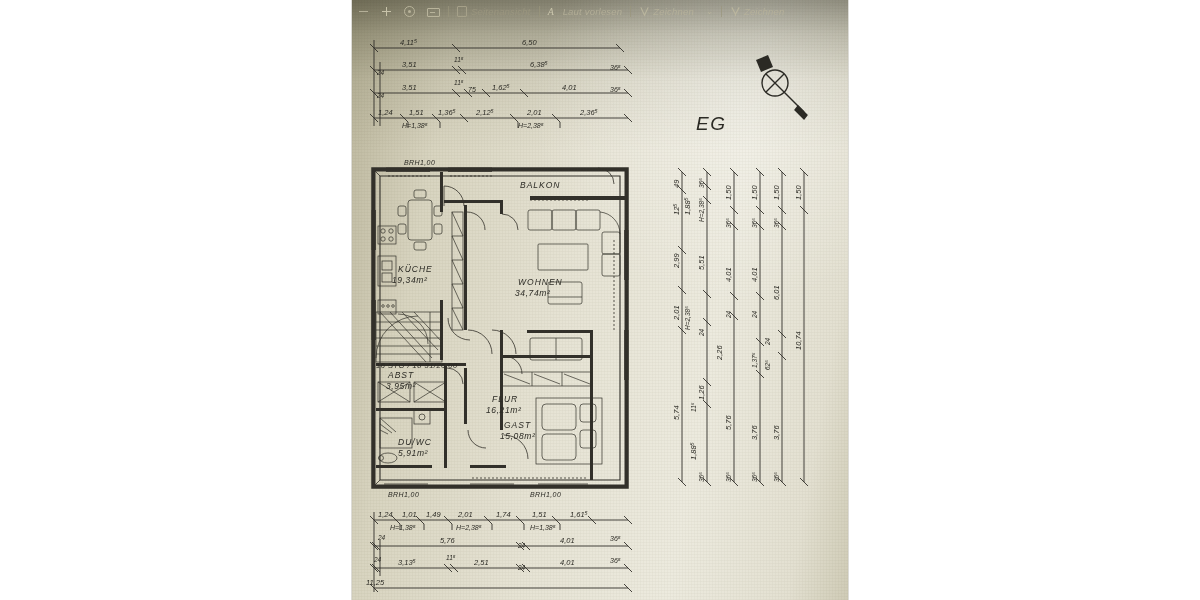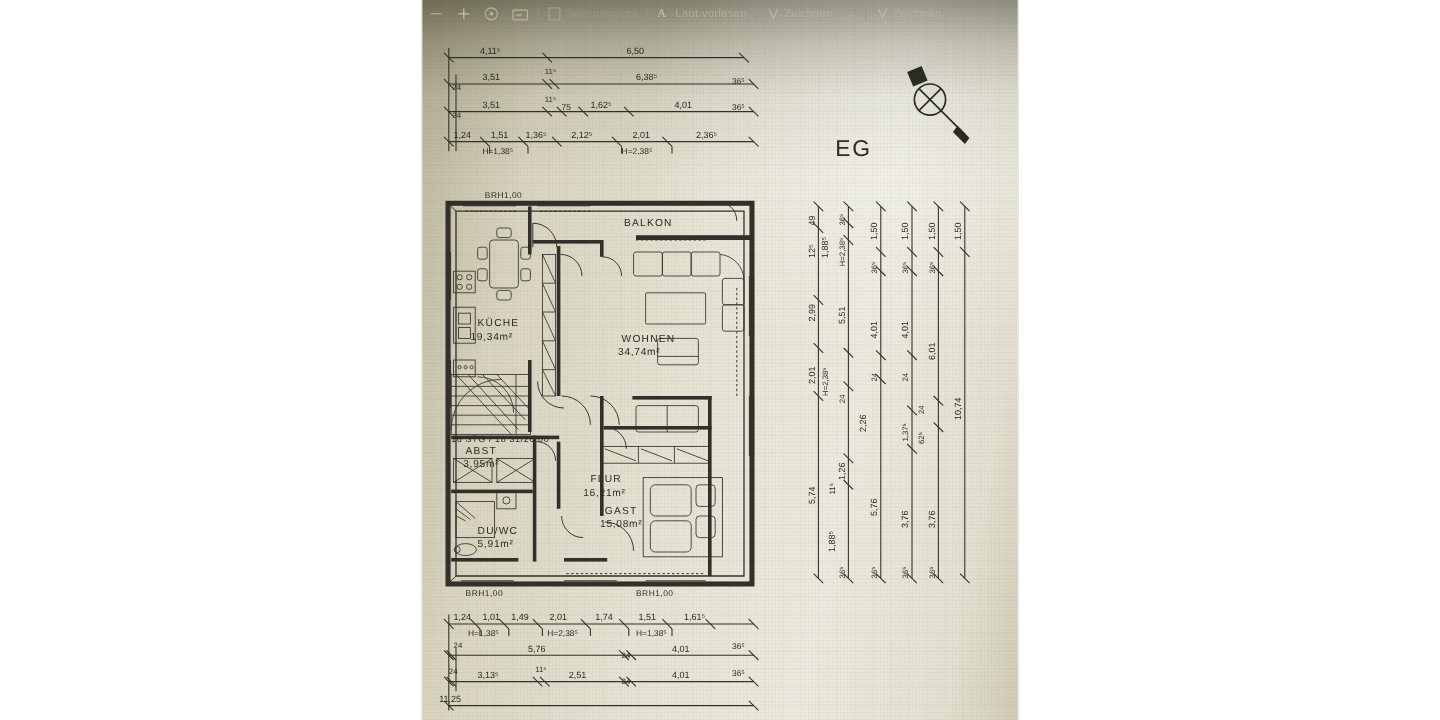--- a/index.html
+++ b/index.html
@@ -1,18 +1,18 @@
 <!DOCTYPE html>
 <html><head>
 <meta charset="utf-8">
 <style>
   html,body{margin:0;padding:0;background:#ffffff;}
   body{width:1200px;height:600px;overflow:hidden;font-family:"Liberation Sans",sans-serif;}
 
-  #stage{position:relative;width:1200px;height:600px;background:#ffffff;overflow:hidden;}
+  #stage{position:relative;width:1200px;height:600px;background:#ffffff;overflow:hidden;font-style:italic;}
 
   
   #page{
     position:absolute;left:352px;top:0px;width:496px;height:600px;
     background:
       linear-gradient(180deg, rgba(42,40,22,0.52) 0px, rgba(60,58,34,0.30) 34px, rgba(90,88,60,0.10) 80px, rgba(255,255,255,0.0) 150px),
       linear-gradient(100deg, #b9b49a 0%, #d8d4c0 18%, #e6e3d4 45%, #eceaDE 70%, #e3e0d1 90%, #cfcbb6 100%);
     overflow:hidden;
     box-shadow:0 0 0 1px rgba(120,116,95,.25);
   }

